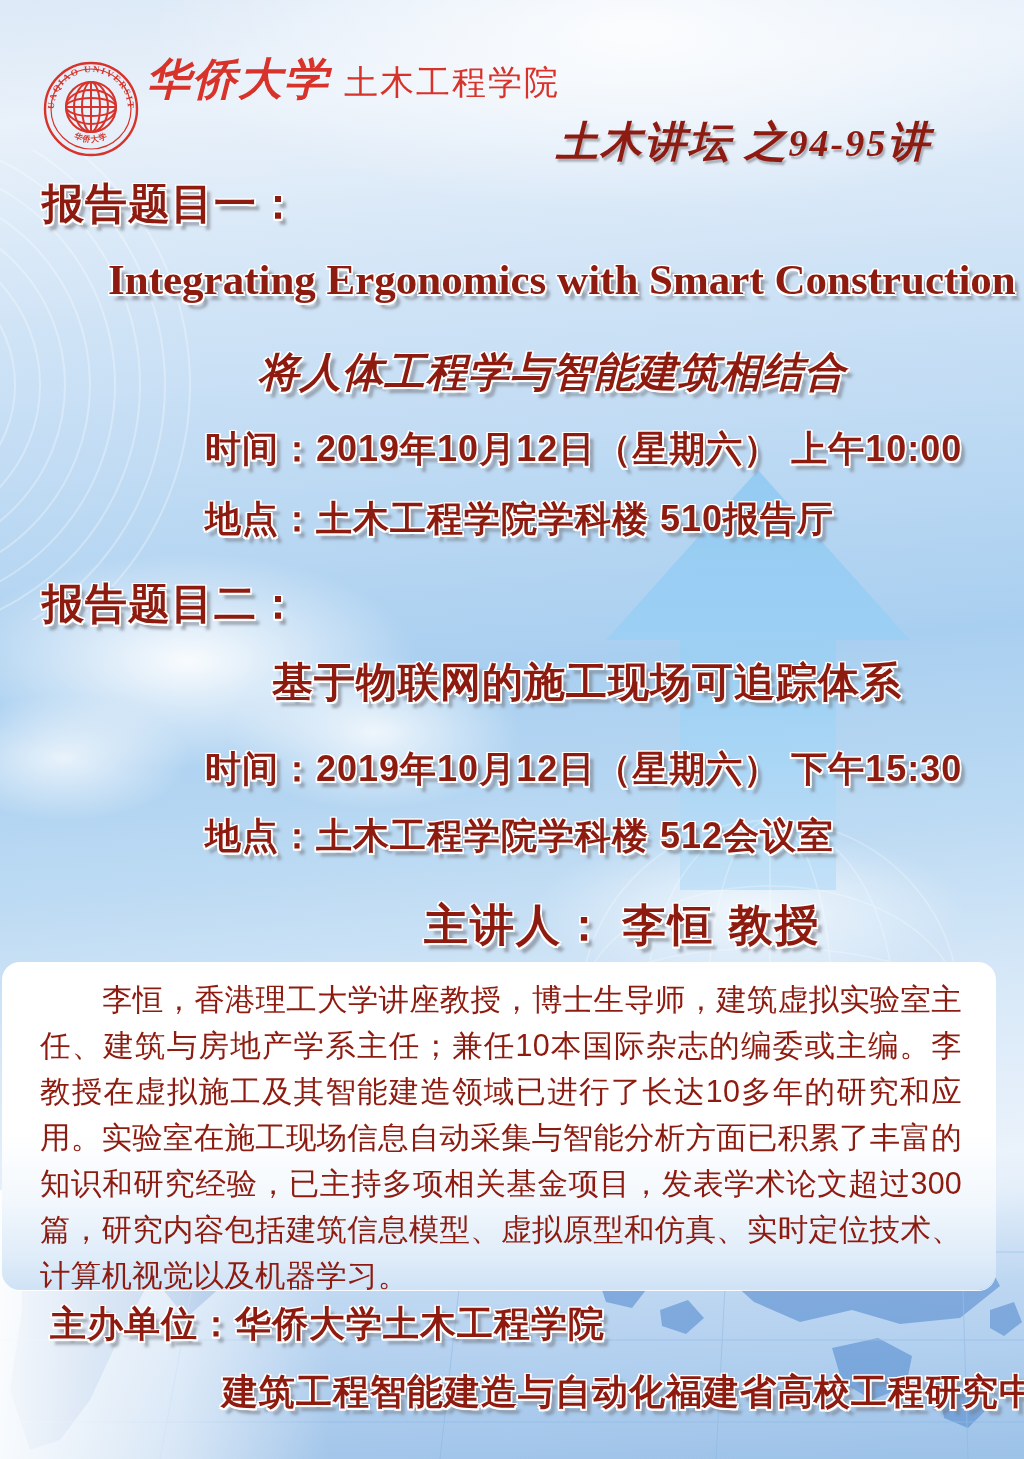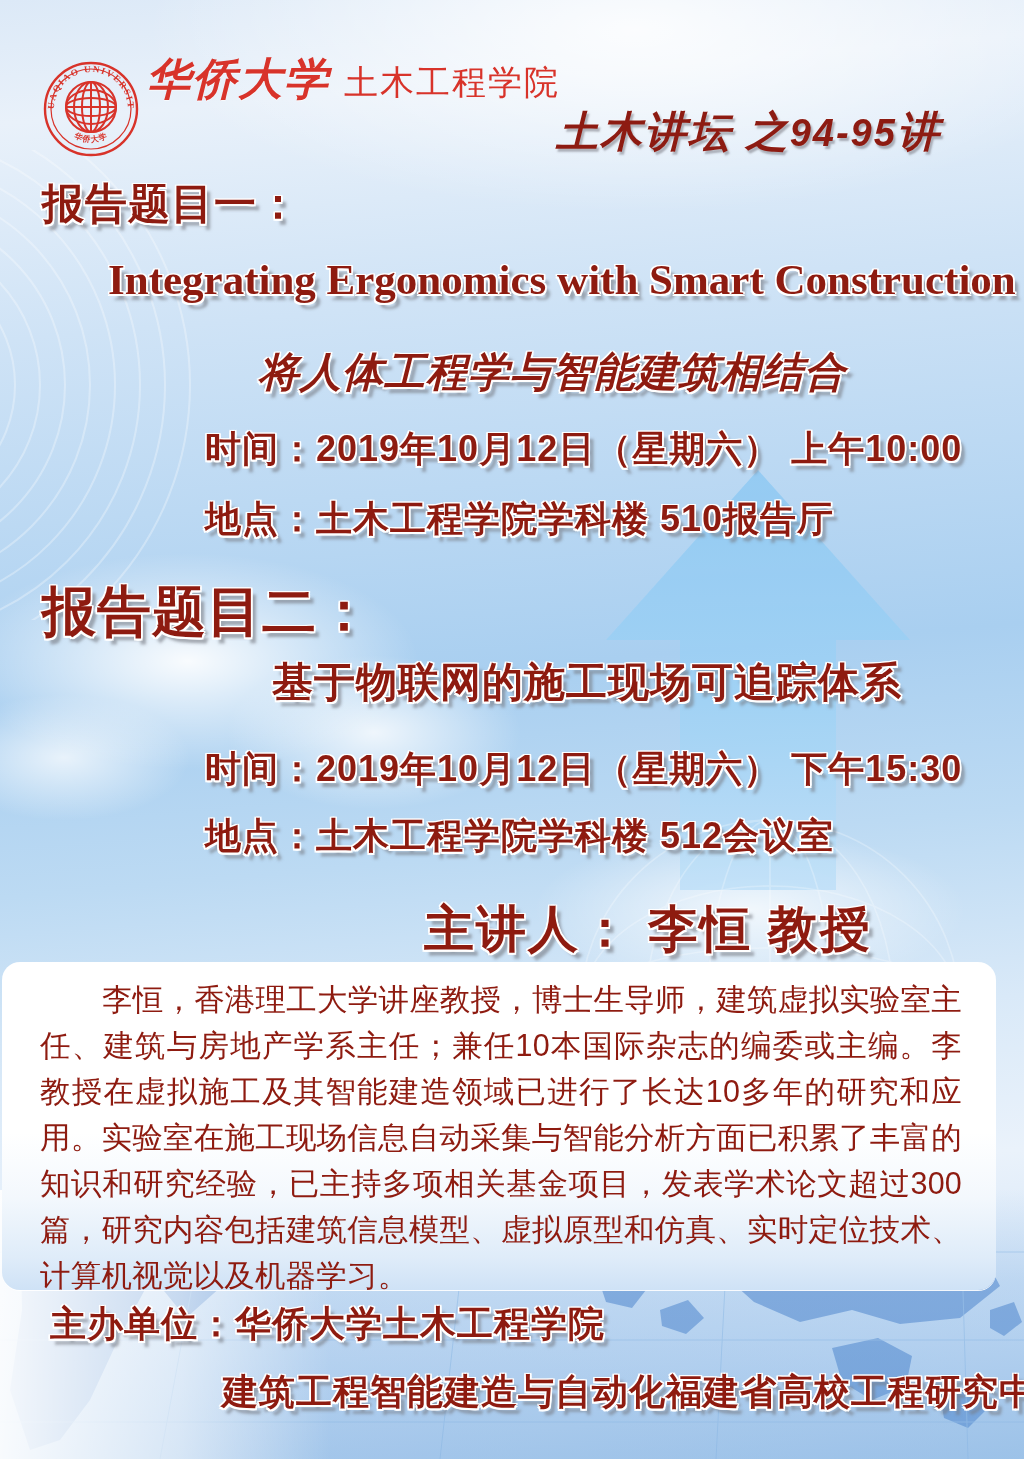--- a/index.html
+++ b/index.html
@@ -77,59 +77,59 @@
     font-family:"Liberation Serif","DejaVu Serif",serif;
     font-size:34px;font-weight:normal;color:#d8332a;
     letter-spacing:2px;line-height:1;padding-bottom:2px;
   }
   .brand-en{
     margin-top:6px;
     font-family:"Liberation Serif","DejaVu Serif",serif;
     font-size:15.5px;font-weight:bold;color:#d8332a;letter-spacing:.4px;
   }
   .gazette{
-    position:absolute;left:556px;top:52px;
-    font-family:Liberation Sans, sans-serif;
+    position:absolute;left:556px;top:62px;
+    font-family:Liberation Serif, serif;
     font-size:42px;font-weight:bold;font-style:italic;
     color:#8d1b12;letter-spacing:2px;white-space:nowrap;
     text-shadow:2px 3px 2px rgba(120,120,130,.55), 0 0 2px rgba(255,255,255,.9);
   }
   .gazette .num{font-size:38px;}
 
   
   .redline{
     position:absolute;white-space:nowrap;
     font-family:"Liberation Sans","DejaVu Sans",sans-serif;
     font-weight:bold;color:#8e1b10;
     -webkit-text-stroke:0px;
     text-shadow:
       -1.5px -1.5px 0 #ffffff,  1.5px -1.5px 0 #ffffff,
       -1.5px  1.5px 0 #ffffff,  1.5px  1.5px 0 #ffffff,
       -1.5px 0 0 #ffffff, 1.5px 0 0 #ffffff, 0 -1.5px 0 #ffffff, 0 1.5px 0 #ffffff,
       5px 6px 3px rgba(120,122,130,.62);
     letter-spacing:1px;
   }
   .label-one{left:42px;top:176px;font-size:42px;}
-  .label-two{left:42px;top:576px;font-size:54px;}
+  .label-two{left:42px;top:576px;font-size:42px;}
 
   .en-title{
     left:108px;top:255px;font-size:43px;letter-spacing:0px;
     font-family:"Liberation Serif","DejaVu Serif",serif;
     font-weight:bold;
   }
   .cn-title-1{left:258px;top:345px;font-size:41px;font-style:italic;}
   .cn-title-2{left:272px;top:655px;font-size:41px;}
 
   .meta{font-size:36px;margin-left:19px;}
   .meta-t1{left:186px;top:425px;}
   .meta-l1{left:186px;top:495px;}
   .meta-t2{left:186px;top:745px;}
   .meta-l2{left:186px;top:812px;}
 
-  .speaker{left:424px;top:896px;font-size:50px;letter-spacing:2px;}
+  .speaker{left:424px;top:896px;font-size:44px;letter-spacing:2px;}
 
   
   .bio-panel{
     position:absolute;left:2px;top:962px;width:994px;height:328px;
     background:linear-gradient(180deg,#ffffff 0%,#ffffff 52%,#f3f8fd 72%,#dfecf9 90%,#cfe2f6 100%);
     border-radius:18px;
     box-shadow:0 1px 0 rgba(255,255,255,.9);
   }
   .bio-text{
     position:absolute;left:38px;top:14px;width:922px;

